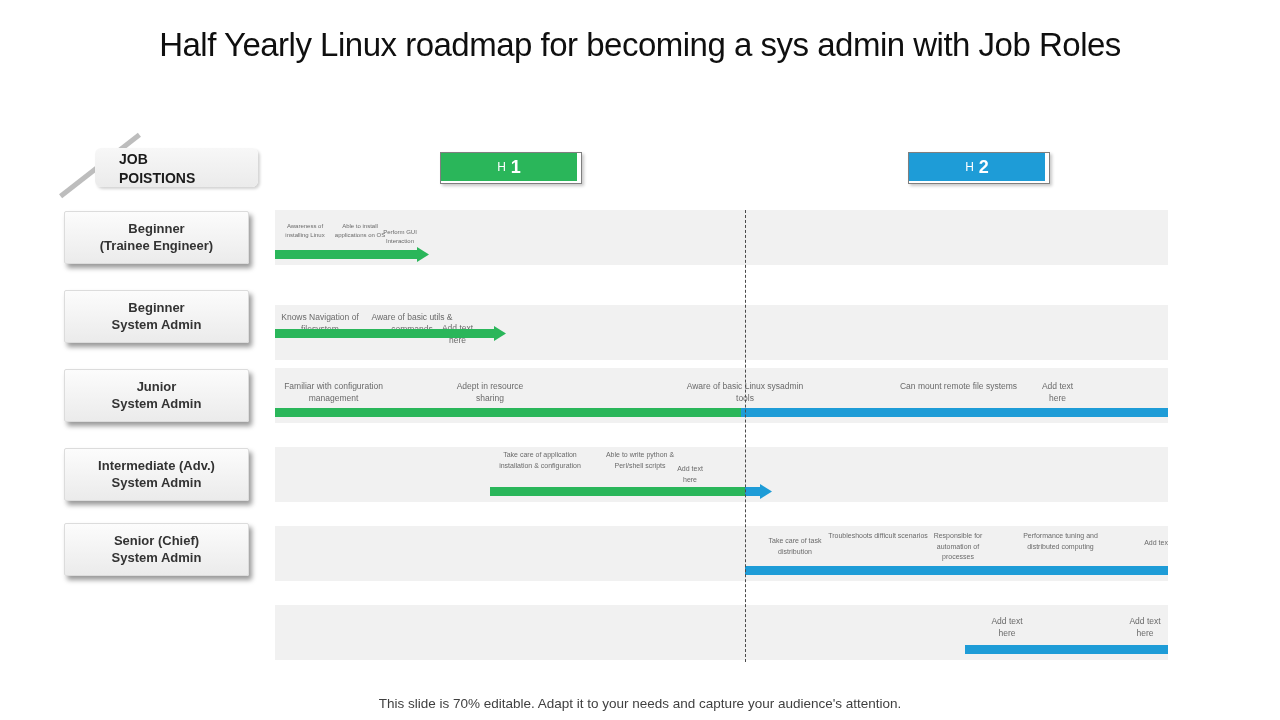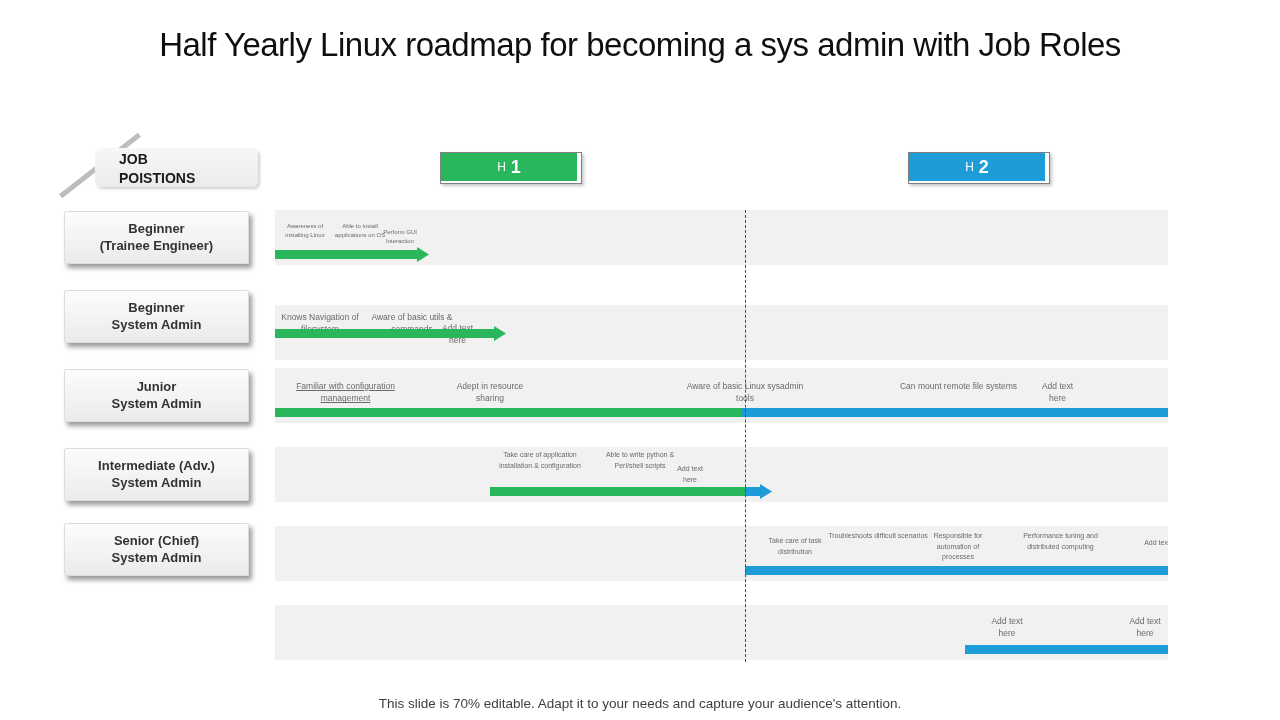--- a/index.html
+++ b/index.html
@@ -92,21 +92,21 @@
     <span class="ml f60" style="left:5px;top:12px;width:50px;">Awareness of installing Linux</span>
     <span class="ml f60" style="left:55px;top:12px;width:60px;">Able to install applications on OS</span>
     <span class="ml f60" style="left:100px;top:18px;width:50px;">Perform GUI Interaction</span>
   </div>
   <div class="band" style="top:289px;margin-top:16px;">
     <span class="ml f85" style="left:5px;top:6px;width:80px;">Knows Navigation of filesystem</span>
     <span class="ml f85" style="left:92px;top:6px;width:90px;">Aware of basic utils &amp; commands</span>
     <span class="ml f85" style="left:160px;top:17px;width:45px;">Add text here</span>
   </div>
   <div class="band" style="top:368px;">
-    <span class="ml f85" style="left:18px;top:12px;width:105px;text-decoration:underline;">Familiar with configuration management</span>
+    <span class="ml f85" style="left:6px;top:12px;width:105px;">Familiar with configuration management</span>
     <span class="ml f85" style="left:180px;top:12px;width:70px;">Adept in resource sharing</span>
     <span class="ml f85" style="left:410px;top:12px;width:120px;">Aware of basic Linux sysadmin tools</span>
     <span class="ml f85" style="left:587px;top:12px;width:125px;margin-left:34px;">Can mount remote file systems</span>
     <span class="ml f85" style="left:760px;top:12px;width:45px;">Add text here</span>
   </div>
   <div class="band" style="top:447px;">
     <span class="ml f70" style="left:215px;top:3px;width:100px;">Take care of application installation &amp; configuration</span>
     <span class="ml f70" style="left:320px;top:3px;width:90px;">Able to write python &amp; Perl/shell scripts</span>
     <span class="ml f70" style="left:395px;top:17px;width:40px;">Add text here</span>
   </div>

